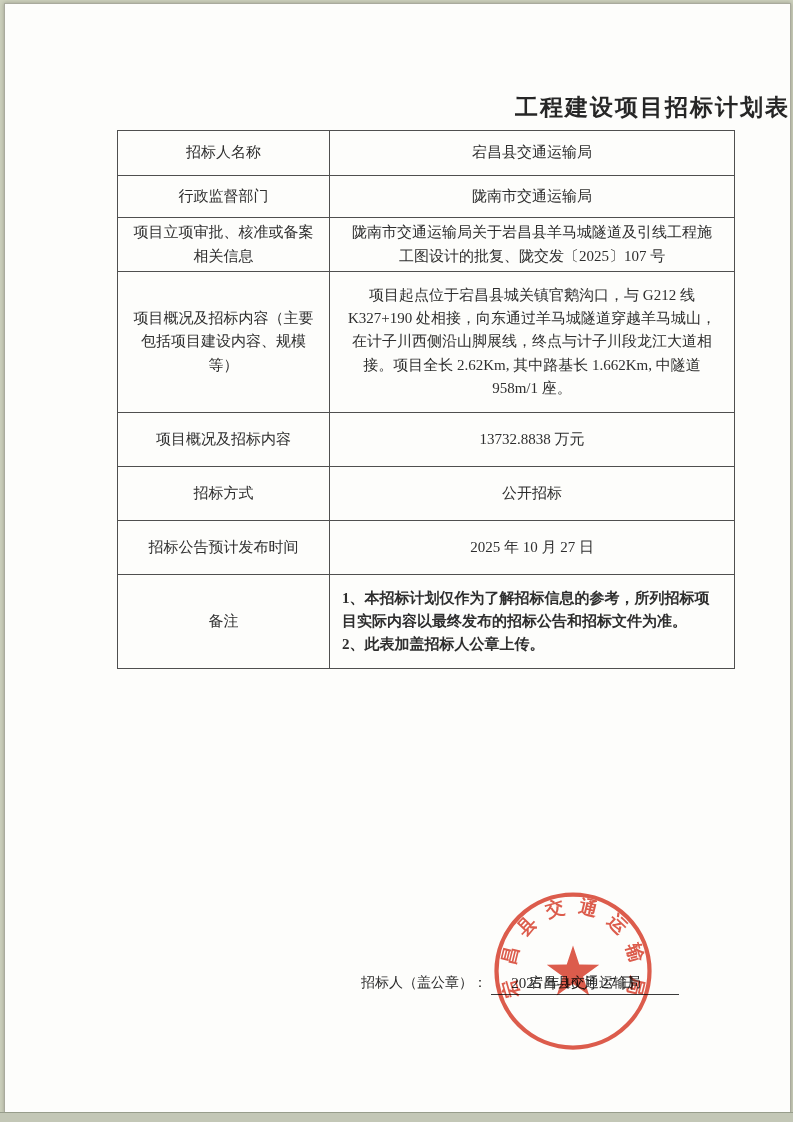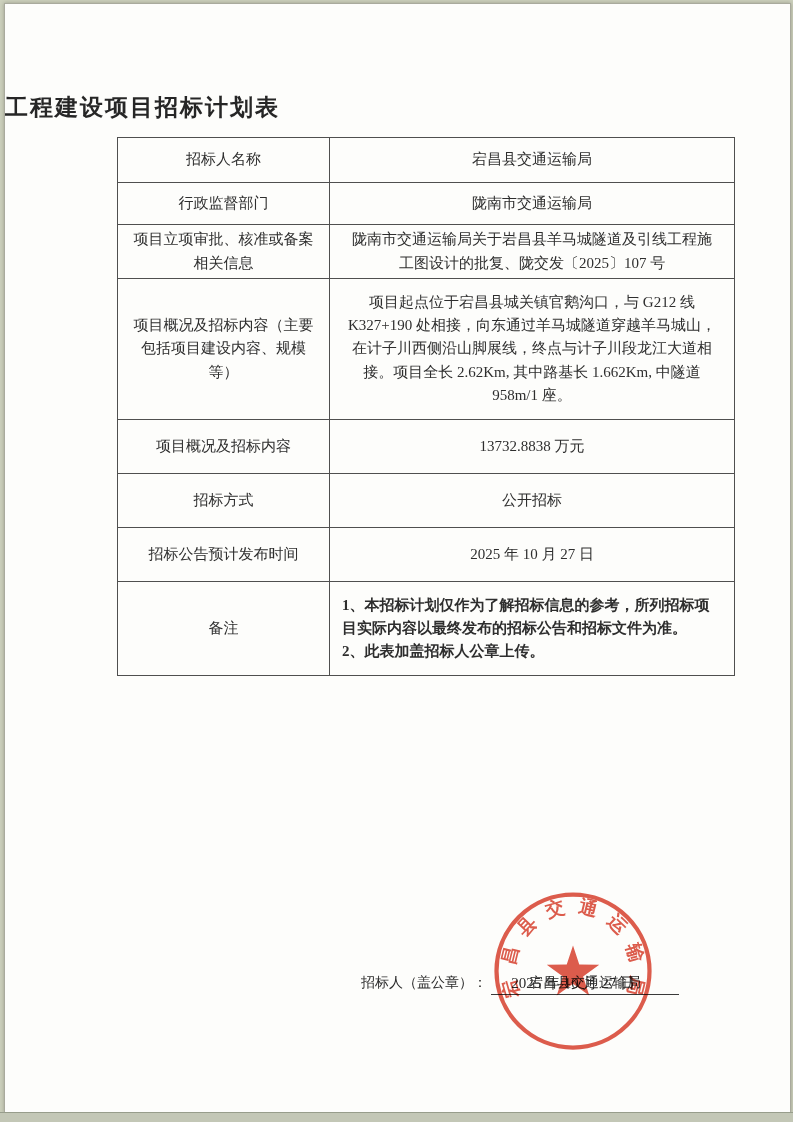--- a/index.html
+++ b/index.html
@@ -9,25 +9,25 @@
     font-family:"Liberation Serif","DejaVu Serif",serif;
     color:#2b2b2b;
   }
   .paper{
     position:absolute;left:4px;top:3px;right:2px;bottom:9px;
     background:#fdfdfb;border:1px solid #a9aa9d;
     box-shadow:0 0 4px rgba(60,60,50,.35);
   }
   .title{
     position:absolute;left:0;top:88px;width:100%;
-    text-align:left;font-size:23px;font-weight:bold;
+    text-align:right;font-size:23px;font-weight:bold;
     letter-spacing:2px;margin:0;color:#262626;
   }
   table.bid-table{
-    position:absolute;left:112px;top:133px;
+    position:absolute;left:112px;top:126px;
     width:565px;border-collapse:collapse;table-layout:fixed;
   }
   table.bid-table td{
     border:1px solid #4f4f4f;
     font-size:15px;line-height:1.55;color:#2e2e2e;
     vertical-align:middle;
   }
   td.lbl{width:191px;text-align:center;padding:3px 10px;}
   td.val{width:374px;text-align:center;padding:3px 15px;}
   td.remark{

